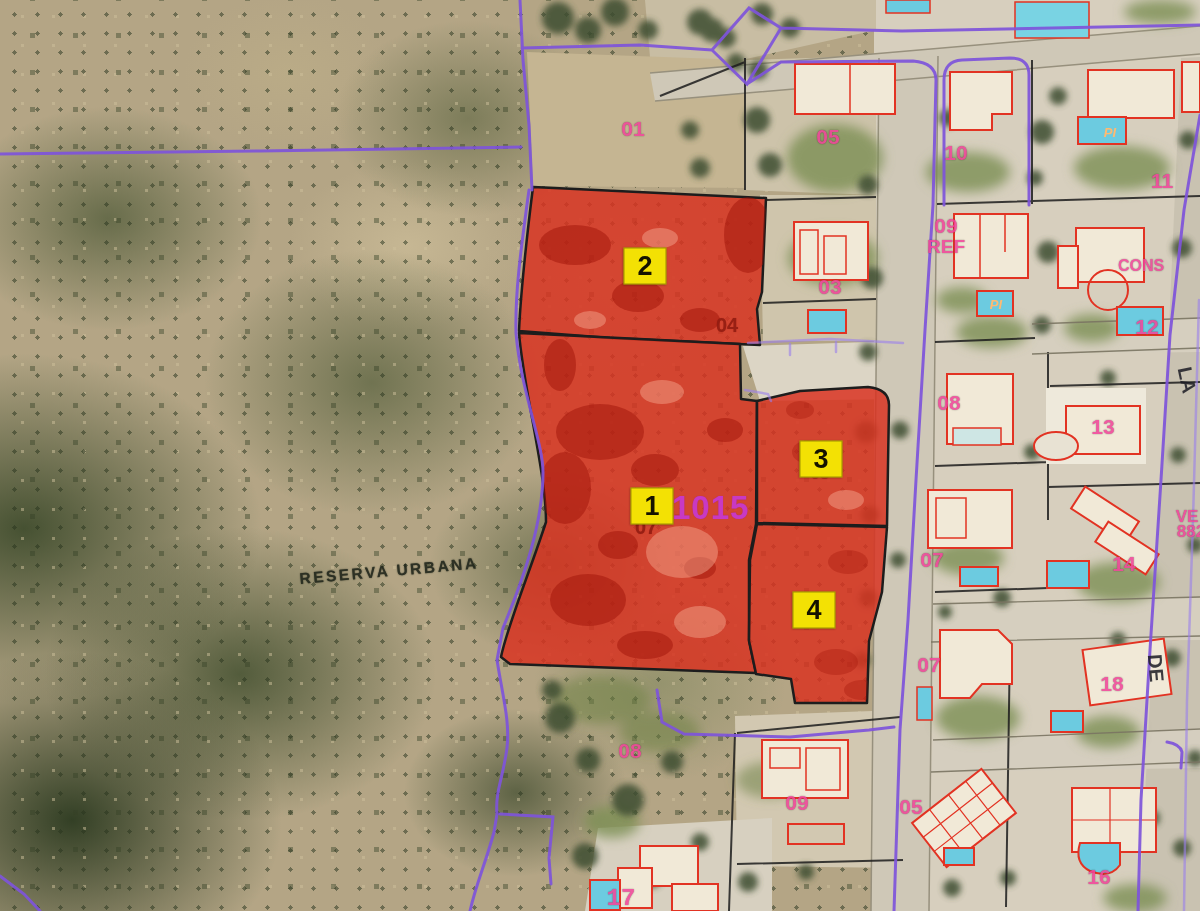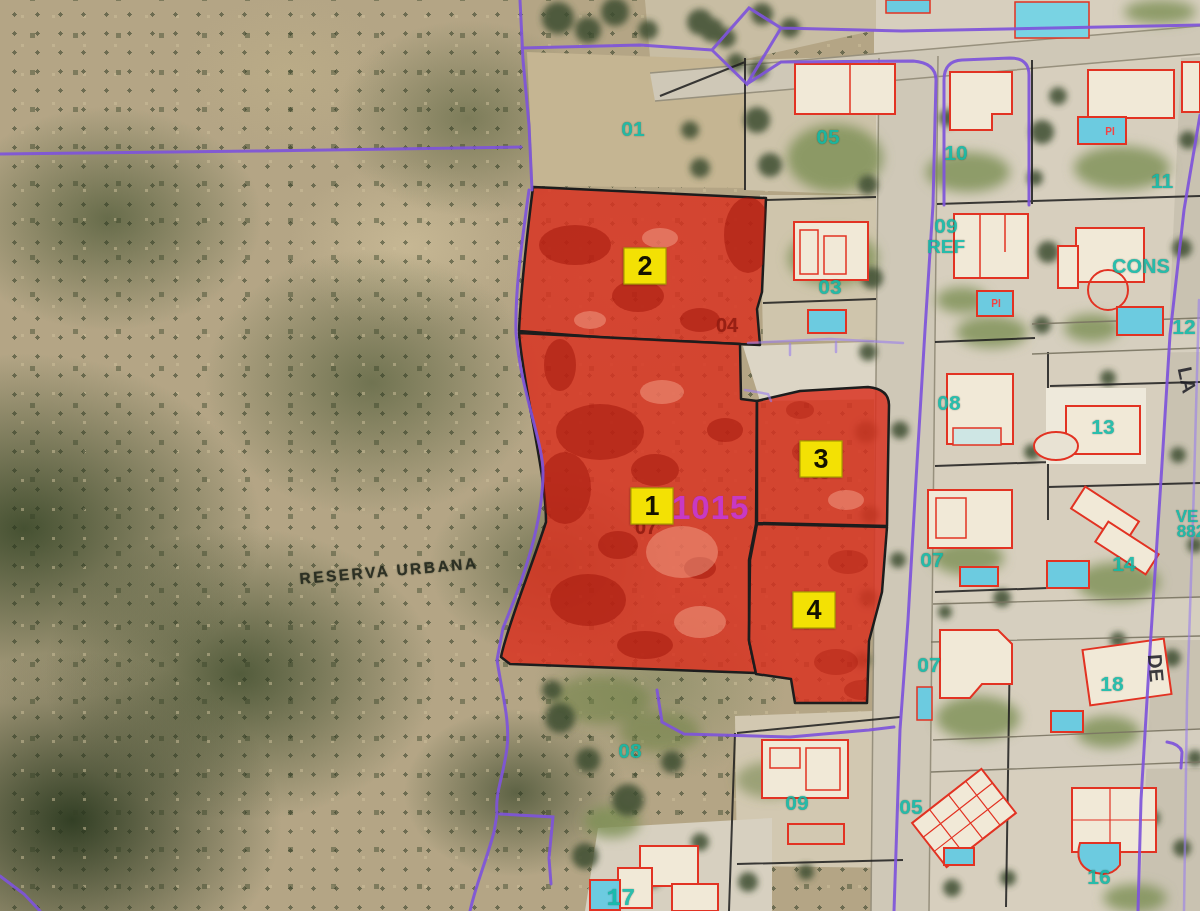--- a/index.html
+++ b/index.html
@@ -28,24 +28,24 @@
     background-position:3px 5px,11px 17px,7px 2px;}
   #map-svg{position:absolute;inset:0;}
   #labels{position:absolute;inset:0;}
   .map-label{position:absolute;transform:translate(-50%,-50%);white-space:nowrap;line-height:1;}
   .badge{background:#f2e10c;color:#151200;font-weight:bold;font-size:27px;padding:4px 13px;
          border:1px solid rgba(90,80,0,.55);box-shadow:0 0 2px rgba(0,0,0,.35);z-index:40;}
   .sub-num{color:#8e1d12;font-weight:bold;font-size:20px;opacity:.9;z-index:35;
            text-shadow:0 0 1px rgba(140,25,15,.6);}
   .ref-big{color:#c43bbf;font-weight:bold;font-size:33px;letter-spacing:1px;z-index:30;
            text-shadow:0 0 1px rgba(150,40,150,.8);}
-  .plot-num{color:#14b8a6;font-weight:bold;font-size:21px;z-index:25;opacity:.88;
+  .plot-num{color:#ec4899;font-weight:bold;font-size:21px;z-index:25;opacity:.88;
             text-shadow:0 0 1.5px rgba(20,20,10,.55);}
   .street{color:#1c1c24;font-weight:bold;font-size:20px;z-index:25;opacity:.85;}
-  .pool{color:#ef4444;font-weight:bold;font-size:10px;z-index:26;}
+  .pool{color:#fdba74;font-weight:bold;font-size:13px;z-index:26;font-style:italic;}
   .area{color:#23281d;font-weight:bold;font-size:15.5px;letter-spacing:2.5px;z-index:25;
         opacity:.92;text-shadow:0 0 1.5px rgba(25,30,20,.8);}
 </style>
 </head>
 <body>
 
 <div id="stage">
   <div class="aerial-base"></div>
   <div class="aerial-speckle"></div>
 
@@ -296,22 +296,22 @@
       <div class="map-label sub-num" style="left: 727px; top: 325px; transform: translate(-50%, -50%) rotate(0deg);">04</div>
       <div class="map-label sub-num" style="left: 646px; top: 527px; transform: translate(-50%, -50%) rotate(0deg);">07</div>
       <div class="map-label sub-num" style="left: 820px; top: 473px; transform: translate(-50%, -50%) rotate(0deg); font-size: 17px; opacity: 0.55;">05</div>
       <div class="map-label plot-num" style="left: 633px; top: 128px; transform: translate(-50%, -50%) rotate(0deg);">01</div>
       <div class="map-label plot-num" style="left: 828px; top: 136px; transform: translate(-50%, -50%) rotate(0deg);">05</div>
       <div class="map-label plot-num" style="left: 830px; top: 286px; transform: translate(-50%, -50%) rotate(0deg); text-align: right;">03</div>
       <div class="map-label plot-num" style="left: 956px; top: 152px; transform: translate(-50%, -50%) rotate(0deg); text-align: center;">10</div>
       <div class="map-label plot-num" style="left: 1162px; top: 180px; transform: translate(-50%, -50%) rotate(0deg);">11</div>
       <div class="map-label plot-num" style="left: 946px; top: 225px; transform: translate(-50%, -50%) rotate(0deg);">09</div>
       <div class="map-label plot-num" style="left: 946px; top: 246px; transform: translate(-50%, -50%) rotate(0deg); font-size: 19px;">REF</div>
-      <div class="map-label plot-num" style="left: 1141px; top: 266px; transform: translate(-50%, -50%) rotate(0deg); font-size: 20px;">CONS</div>
-      <div class="map-label plot-num" style="left: 1184px; top: 326px; transform: translate(-50%, -50%) rotate(0deg);">12</div>
+      <div class="map-label plot-num" style="left: 1141px; top: 266px; transform: translate(-50%, -50%) rotate(0deg); font-size: 16px;">CONS</div>
+      <div class="map-label plot-num" style="left: 1147px; top: 326px; transform: translate(-50%, -50%) rotate(0deg);">12</div>
       <div class="map-label plot-num" style="left: 1103px; top: 426px; transform: translate(-50%, -50%) rotate(0deg);">13</div>
       <div class="map-label plot-num" style="left: 949px; top: 402px; transform: translate(-50%, -50%) rotate(0deg);">08</div>
       <div class="map-label plot-num" style="left: 932px; top: 559px; transform: translate(-50%, -50%) rotate(0deg);">07</div>
       <div class="map-label plot-num" style="left: 1124px; top: 563px; transform: translate(-50%, -50%) rotate(0deg);">14</div>
       <div class="map-label plot-num" style="left: 1187px; top: 516px; transform: translate(-50%, -50%) rotate(0deg); font-size: 17px;">VE</div>
       <div class="map-label plot-num" style="left: 1191px; top: 531px; transform: translate(-50%, -50%) rotate(0deg); font-size: 17px;">882</div>
       <div class="map-label plot-num" style="left: 929px; top: 664px; transform: translate(-50%, -50%) rotate(0deg);">07</div>
       <div class="map-label plot-num" style="left: 1112px; top: 683px; transform: translate(-50%, -50%) rotate(0deg);">18</div>
       <div class="map-label plot-num" style="left: 911px; top: 806px; transform: translate(-50%, -50%) rotate(0deg);">05</div>
       <div class="map-label plot-num" style="left: 1099px; top: 876px; transform: translate(-50%, -50%) rotate(0deg);">16</div>

